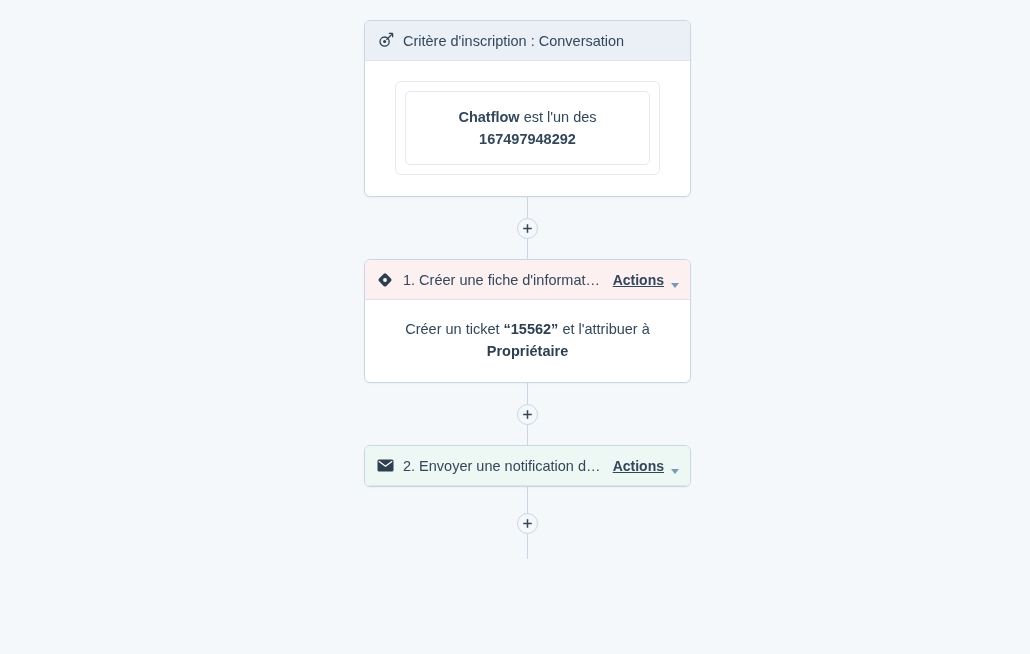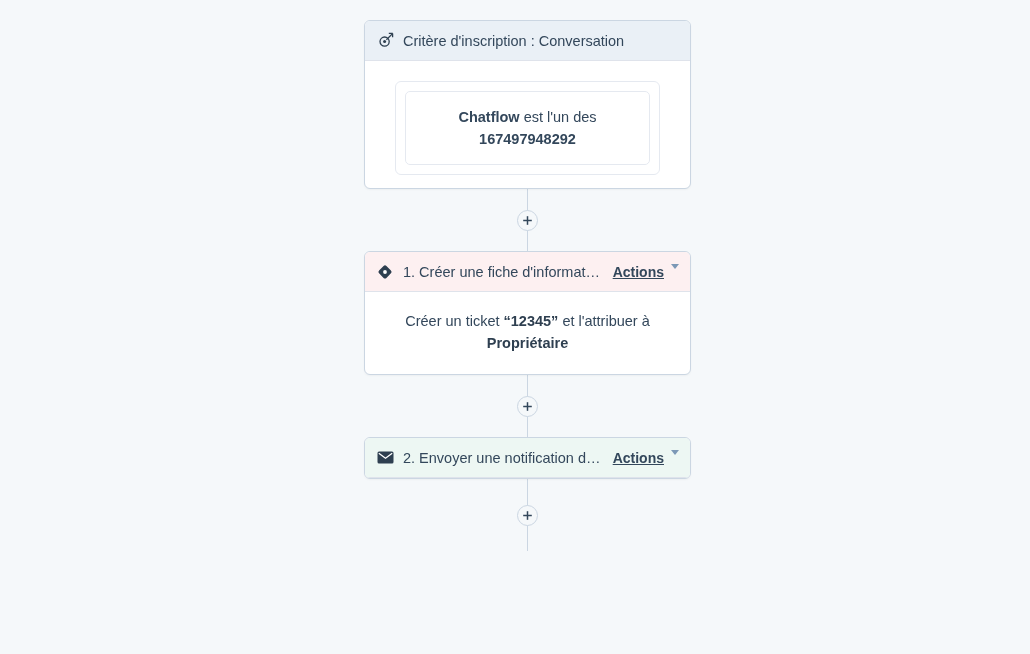--- a/index.html
+++ b/index.html
@@ -73,21 +73,21 @@
     line-height: 18px;
     color: #33475b;
     white-space: nowrap;
     overflow: hidden;
     text-overflow: ellipsis;
   }
 
   .actions-menu {
     flex: 0 0 auto;
     display: flex;
-    align-items: flex-start;
+    align-items: flex-end;
     margin-left: 10px;
     cursor: pointer;
   }
   .actions-label {
     font-size: 14px;
     font-weight: bold;
     color: #33475b;
     text-decoration: underline;
   }
   .caret {
@@ -106,21 +106,21 @@
     line-height: 22px;
     color: #33475b;
   }
   .card-body b { font-weight: bold; color: #2e3f50; }
 
   
   .filter-outer {
     border: 1px solid #e5e9f0;
     border-radius: 6px;
     padding: 9px;
-    margin: 11px 30px 3px 30px;
+    margin: 11px 30px 11px 30px;
     background: #ffffff;
   }
   .filter-inner {
     border: 1px solid #e5e9f0;
     border-radius: 5px;
     padding: 14px 12px;
     text-align: center;
     font-size: 14.5px;
     line-height: 22px;
     background: #ffffff;
@@ -210,21 +210,21 @@
             <circle cx="8" cy="8" r="1.9" fill="#ffffff"></circle>
           </svg>
         </span>
         <span class="hdr-title">1. Créer une fiche d'informations</span>
         <span class="actions-menu">
           <span class="actions-label">Actions</span>
           <span class="caret"></span>
         </span>
       </div>
       <div class="card-body">
-        <span>Créer un ticket </span><b>“12345”</b><span> et l'attribuer à </span><b>Propriétaire</b>
+        <span>Créer un ticket </span><b>“15562”</b><span> et l'attribuer à </span><b>Propriétaire</b>
       </div>
     </div>
 
     <div class="connector">
       <div class="line"></div>
       <div class="plus-btn">
         <svg width="11" height="11" viewBox="0 0 11 11" aria-hidden="true">
           <line x1="5.5" y1="1.2" x2="5.5" y2="9.8" stroke="#33475b" stroke-width="1.5"></line>
           <line x1="1.2" y1="5.5" x2="9.8" y2="5.5" stroke="#33475b" stroke-width="1.5"></line>
         </svg>

